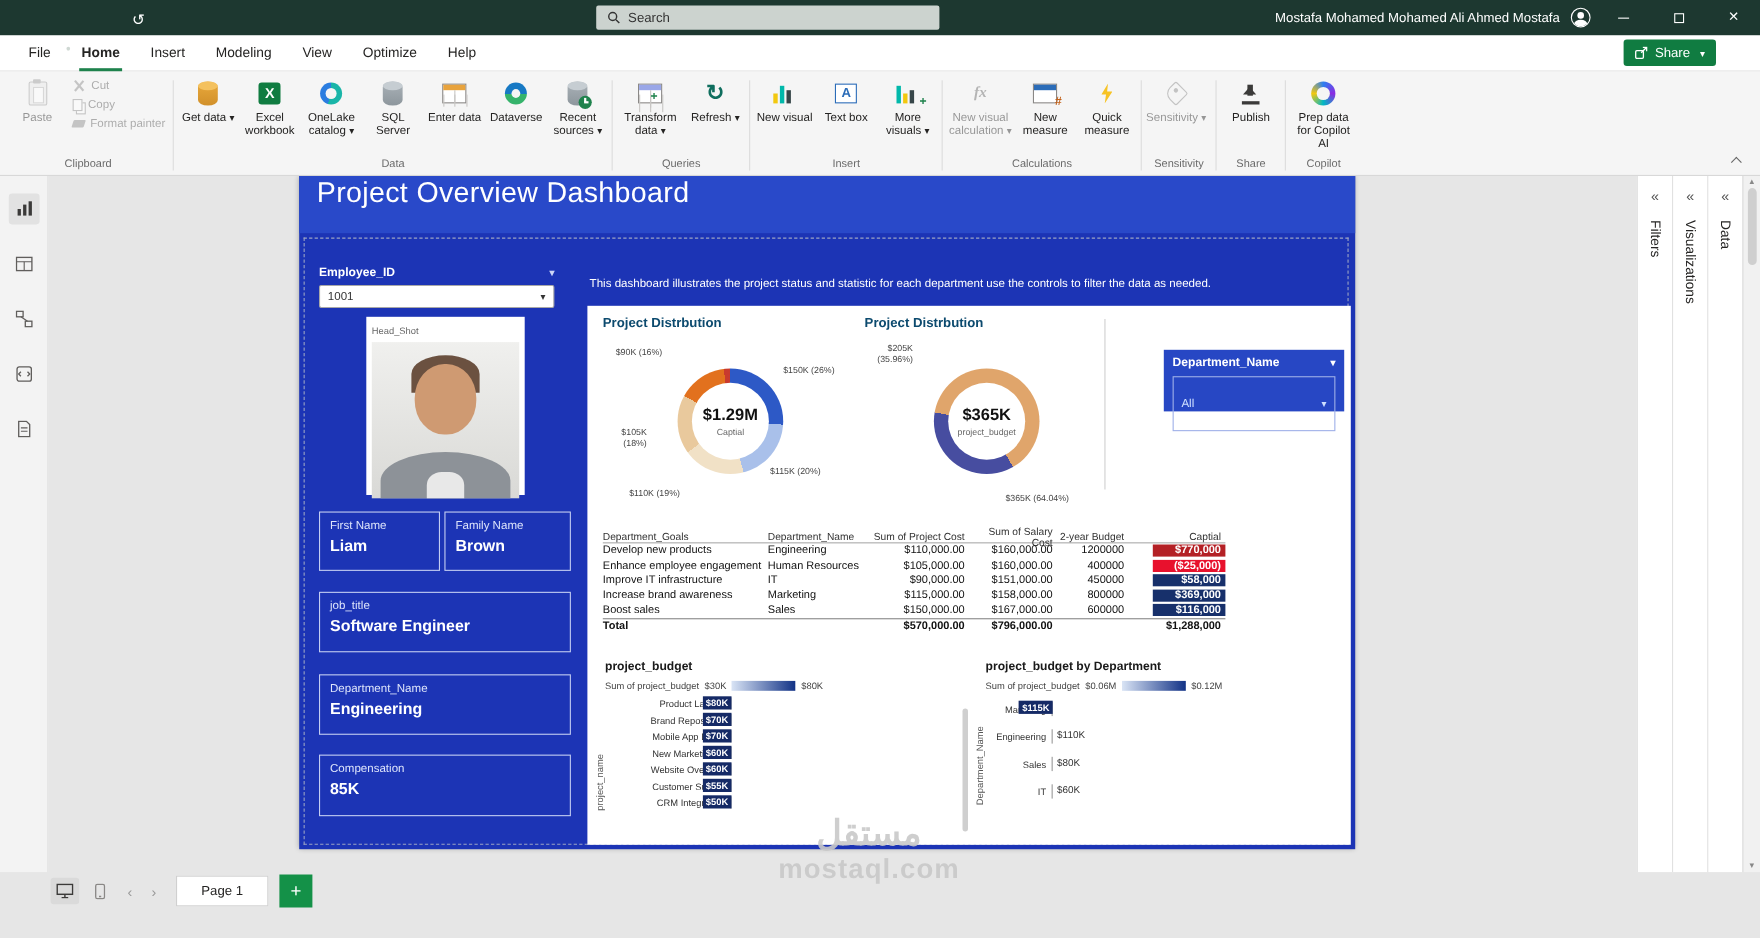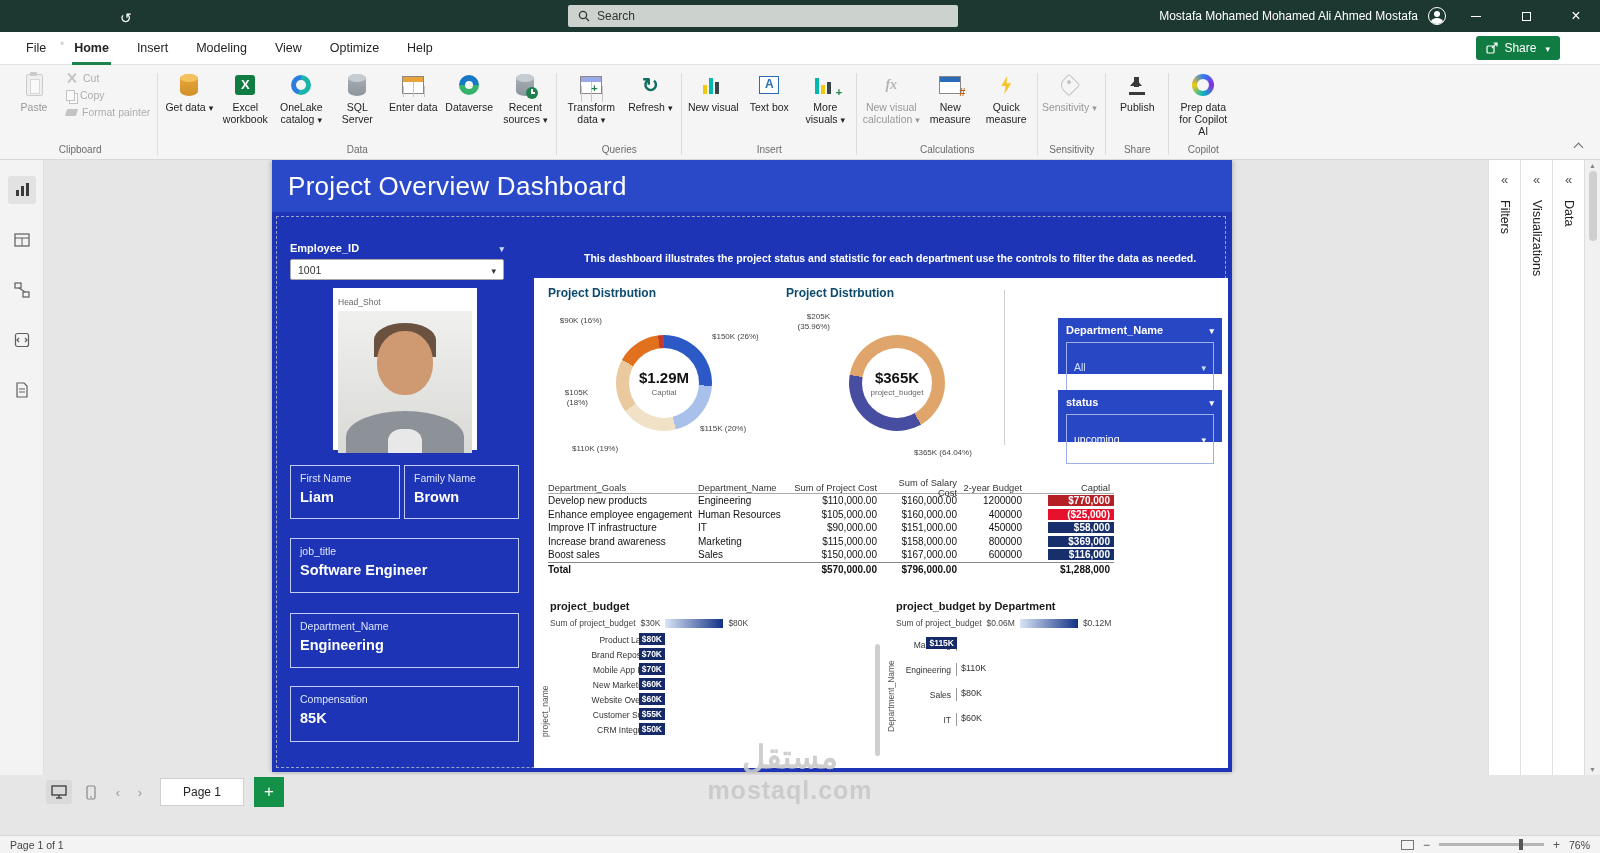--- a/index.html
+++ b/index.html
@@ -9,21 +9,21 @@
   
   .titlebar { height:32px; background:#1d3830; color:#fff; display:flex; align-items:center; position:relative; flex:0 0 32px; }
   .tb-left { display:flex; align-items:center; gap:10px; padding-left:10px; font-size:12px;flex-direction:column; }
   .tb-icn { width:18px; height:18px; display:flex; align-items:center; justify-content:center; font-size:14px; color:#fff; cursor:pointer; }
   .save-glyph { width:11px; height:11px; border:1.5px solid #fff; border-radius:1px; position:relative; }
   .save-glyph::after { content:""; position:absolute; left:2px; bottom:0; width:5px; height:4px; background:#fff; }
   .undo-glyph::before { content:"↺"; font-size:14px; }
   .tb-doc { display:flex; align-items:center; gap:6px; margin-left:12px; cursor:pointer; white-space:nowrap; }
   .tb-doc .sep::before { content:"•"; color:#cfd8d3; }
   .caret::after { content:"▾"; font-size:9px; margin-left:3px; }
-  .tb-search { position:absolute; left:568px; top:5px; width:390px; height:22px; background:#ccd3cf; border-radius:2px; display:flex; align-items:center; gap:7px; padding:4px 10px; color:#333; font-size:12px; cursor:text; }
+  .tb-search { position:absolute; left:542px; top:5px; width:312px; height:22px; background:#ccd3cf; border-radius:2px; display:flex; align-items:center; gap:7px; padding:4px 10px; color:#333; font-size:12px; cursor:text; }
   .tb-right { margin-left:auto; display:flex; align-items:center; gap:10px; padding-right:4px; font-size:12px; }
   .avatar-glyph { width:18px; height:18px; border:1.4px solid #fff; border-radius:50%; position:relative; overflow:hidden; }
   .avatar-glyph::before { content:""; position:absolute; left:5px; top:3px; width:6px; height:6px; border-radius:50%; background:#fff; }
   .avatar-glyph::after { content:""; position:absolute; left:2px; top:10px; width:12px; height:8px; border-radius:50% 50% 0 0; background:#fff; }
   .winbtn { width:40px; height:32px; display:flex; align-items:center; justify-content:center; cursor:pointer; font-size:13px; }
   .glyph-min { width:10px; border-top:1.5px solid #fff; display:inline-block; }
   .glyph-max { width:9px; height:9px; border:1.3px solid #fff; display:inline-block; }
   .glyph-close::before { content:"×"; font-size:16px; }
 
   
@@ -97,40 +97,40 @@
 
   
   .main { flex:1; display:flex; min-height:0; }
   .viewrail { width:44px; background:#f3f3f3; border-right:1px solid #e0e0e0; display:flex; flex-direction:column; align-items:center; gap:22px; padding-top:16px; }
   .vr-btn { width:28px; height:28px; display:flex; align-items:center; justify-content:center; border-radius:3px; cursor:pointer; }
   .vr-btn.sel { background:#e2e2e2; }
   .canvas { flex:1; background:#e6e6e6; position:relative; overflow:hidden; }
 
   
   .report { position:absolute; left:228px; top:0; width:960px; height:612px; background:#1c34b5; box-shadow:0 0 5px rgba(0,0,0,.3); }
-  .rep-header { height:52px; background:#2949c9; color:#fff; display:flex; align-items:center; padding-left:16px; font-size:26px; letter-spacing:.3px; }
+  .rep-header { height:52px; background:#2949c9; color:#fff; display:flex; align-items:flex-start; padding-left:16px; font-size:26px; letter-spacing:.3px; }
   .selection-rect { position:absolute; left:4px; top:56px; width:950px; height:552px; border:1px dashed #9aa3c4; pointer-events:none; }
 
   
   .emp-label-row { position:absolute; left:18px; top:82px; width:214px; display:flex; justify-content:space-between; color:#fff; font-size:11px; font-weight:bold; }
   .emp-label-row .caret::after { color:#cdd6f7; }
   .emp-select { position:absolute; left:18px; top:99px; width:214px; height:21px; background:#fff; border:1px solid #a8a8a8; border-radius:2px; display:flex; align-items:center; justify-content:space-between; padding:0 7px; font-size:10.5px; color:#333; cursor:pointer; }
   .headshot-box { position:absolute; left:61px; top:128px; width:144px; height:162px; background:#fff; padding:3px 5px; }
   .headshot-label { font-size:8.5px; color:#666; }
   .photo { position:relative; width:134px; height:142px; margin-top:2px; background:linear-gradient(#f0f0ee,#d9d9d6); overflow:hidden; }
   .photo .hair { position:absolute; left:50%; top:12px; transform:translateX(-50%); width:62px; height:34px; border-radius:50% 50% 0 0; background:#6b5140; }
   .photo .face { position:absolute; left:50%; top:20px; transform:translateX(-50%); width:56px; height:64px; border-radius:48%; background:#cf9a72; }
   .photo .torso { position:absolute; left:50%; bottom:-10px; transform:translateX(-50%); width:118px; height:52px; border-radius:50% 50% 0 0; background:#8d9298; }
   .photo .shirt { position:absolute; left:50%; bottom:-6px; transform:translateX(-50%); width:34px; height:30px; border-radius:40% 40% 0 0; background:#e8e8e8; }
   .kcard { position:absolute; border:1px solid #c3cdf2; padding:6px 9px; color:#fff; }
   .kcard .klabel { font-size:10.5px; color:#dde4fb; display:block; }
   .kcard .kvalue { font-size:14.5px; font-weight:bold; display:block; margin-top:5px; white-space:nowrap; }
 
   
-  .rep-desc { position:absolute; left:264px; top:92px; width:690px; color:#fff; font-size:10.5px; font-weight:bold;margin-left:48px; }
+  .rep-desc { position:absolute; left:264px; top:92px; width:690px; color:#fff; font-size:10.5px; font-weight:normal; }
   .white-panel { position:absolute; left:262px; top:118px; width:694px; height:490px; background:#fff; }
   .wp-title { position:absolute; font-size:12px; font-weight:bold; color:#0c4a6e; }
   .donut { position:absolute; width:96px; height:96px; border-radius:50%; }
   .donut.d1 { left:82px; top:57px; background:conic-gradient(from 0deg,#2d59c6 0 26%,#a9c0ea 26% 46%,#f1e1c6 46% 65%,#e9c99d 65% 83%,#e2711e 83% 98%,#c93a2e 98% 100%); }
   .donut.d2 { left:315px; top:57px; background:conic-gradient(from 150deg,#474da0 0 36%,#e0a56b 36% 100%); }
   .dhole { position:absolute; inset:13px; border-radius:50%; background:#fff; display:flex; flex-direction:column; align-items:center; justify-content:center; gap:2px; }
   .dval { font-size:15px; font-weight:bold; color:#111; }
   .dsub { font-size:8px; color:#666; }
   .dlab { position:absolute; font-size:8px; color:#444; line-height:1.2; }
   .vdivider { position:absolute; left:470px; top:12px; height:155px; width:1px; background:#d0d0d0; }
@@ -565,30 +565,20 @@
           <div class="slicer" style="top:40px; height:56px;">
             <div class="slicer-head">
               <span>Department_Name</span>
               <span class="caret"></span>
             </div>
             <div class="slicer-field">
               <span>All</span>
               <span class="caret"></span>
             </div>
           </div>
-          <div class="slicer" style="top:112px; height:52px;">
-            <div class="slicer-head">
-              <span>status</span>
-              <span class="caret"></span>
-            </div>
-            <div class="slicer-field white">
-              <span>upcoming</span>
-              <span class="caret"></span>
-            </div>
-          </div>
 
           <div class="ptable">
             <div class="trow head">
               <span>Department_Goals</span>
               <span>Department_Name</span>
               <span class="tc-num">Sum of Project Cost</span>
               <span class="tc-num">Sum of Salary Cost</span>
               <span class="tc-num">2-year Budget</span>
               <span class="tc-num">Captial</span>
             </div>
@@ -755,31 +745,19 @@
         </svg>
     </span>
     <span class="tab-arrow left"></span>
     <span class="tab-arrow right"></span>
     <span class="page-tab">Page 1</span>
     <span class="add-page"></span>
   </div>
 
   <div class="spacer-strip"></div>
 
-  <div class="statusbar">
-    <span>Page 1 of 1</span>
-    <div class="sb-right">
-      <span class="fit-ic"></span>
-      <span class="zoom-minus"></span>
-      <span class="zoom-track">
-          <span class="zoom-thumb"></span>
-        </span>
-      <span class="zoom-plus"></span>
-      <span>76%</span>
-    </div>
-  </div>
 
   <div class="watermark">
     <div class="wm1">مستقل</div>
     <div class="wm2">mostaql.com</div>
   </div>
 
 </div>
 
 </body></html>

